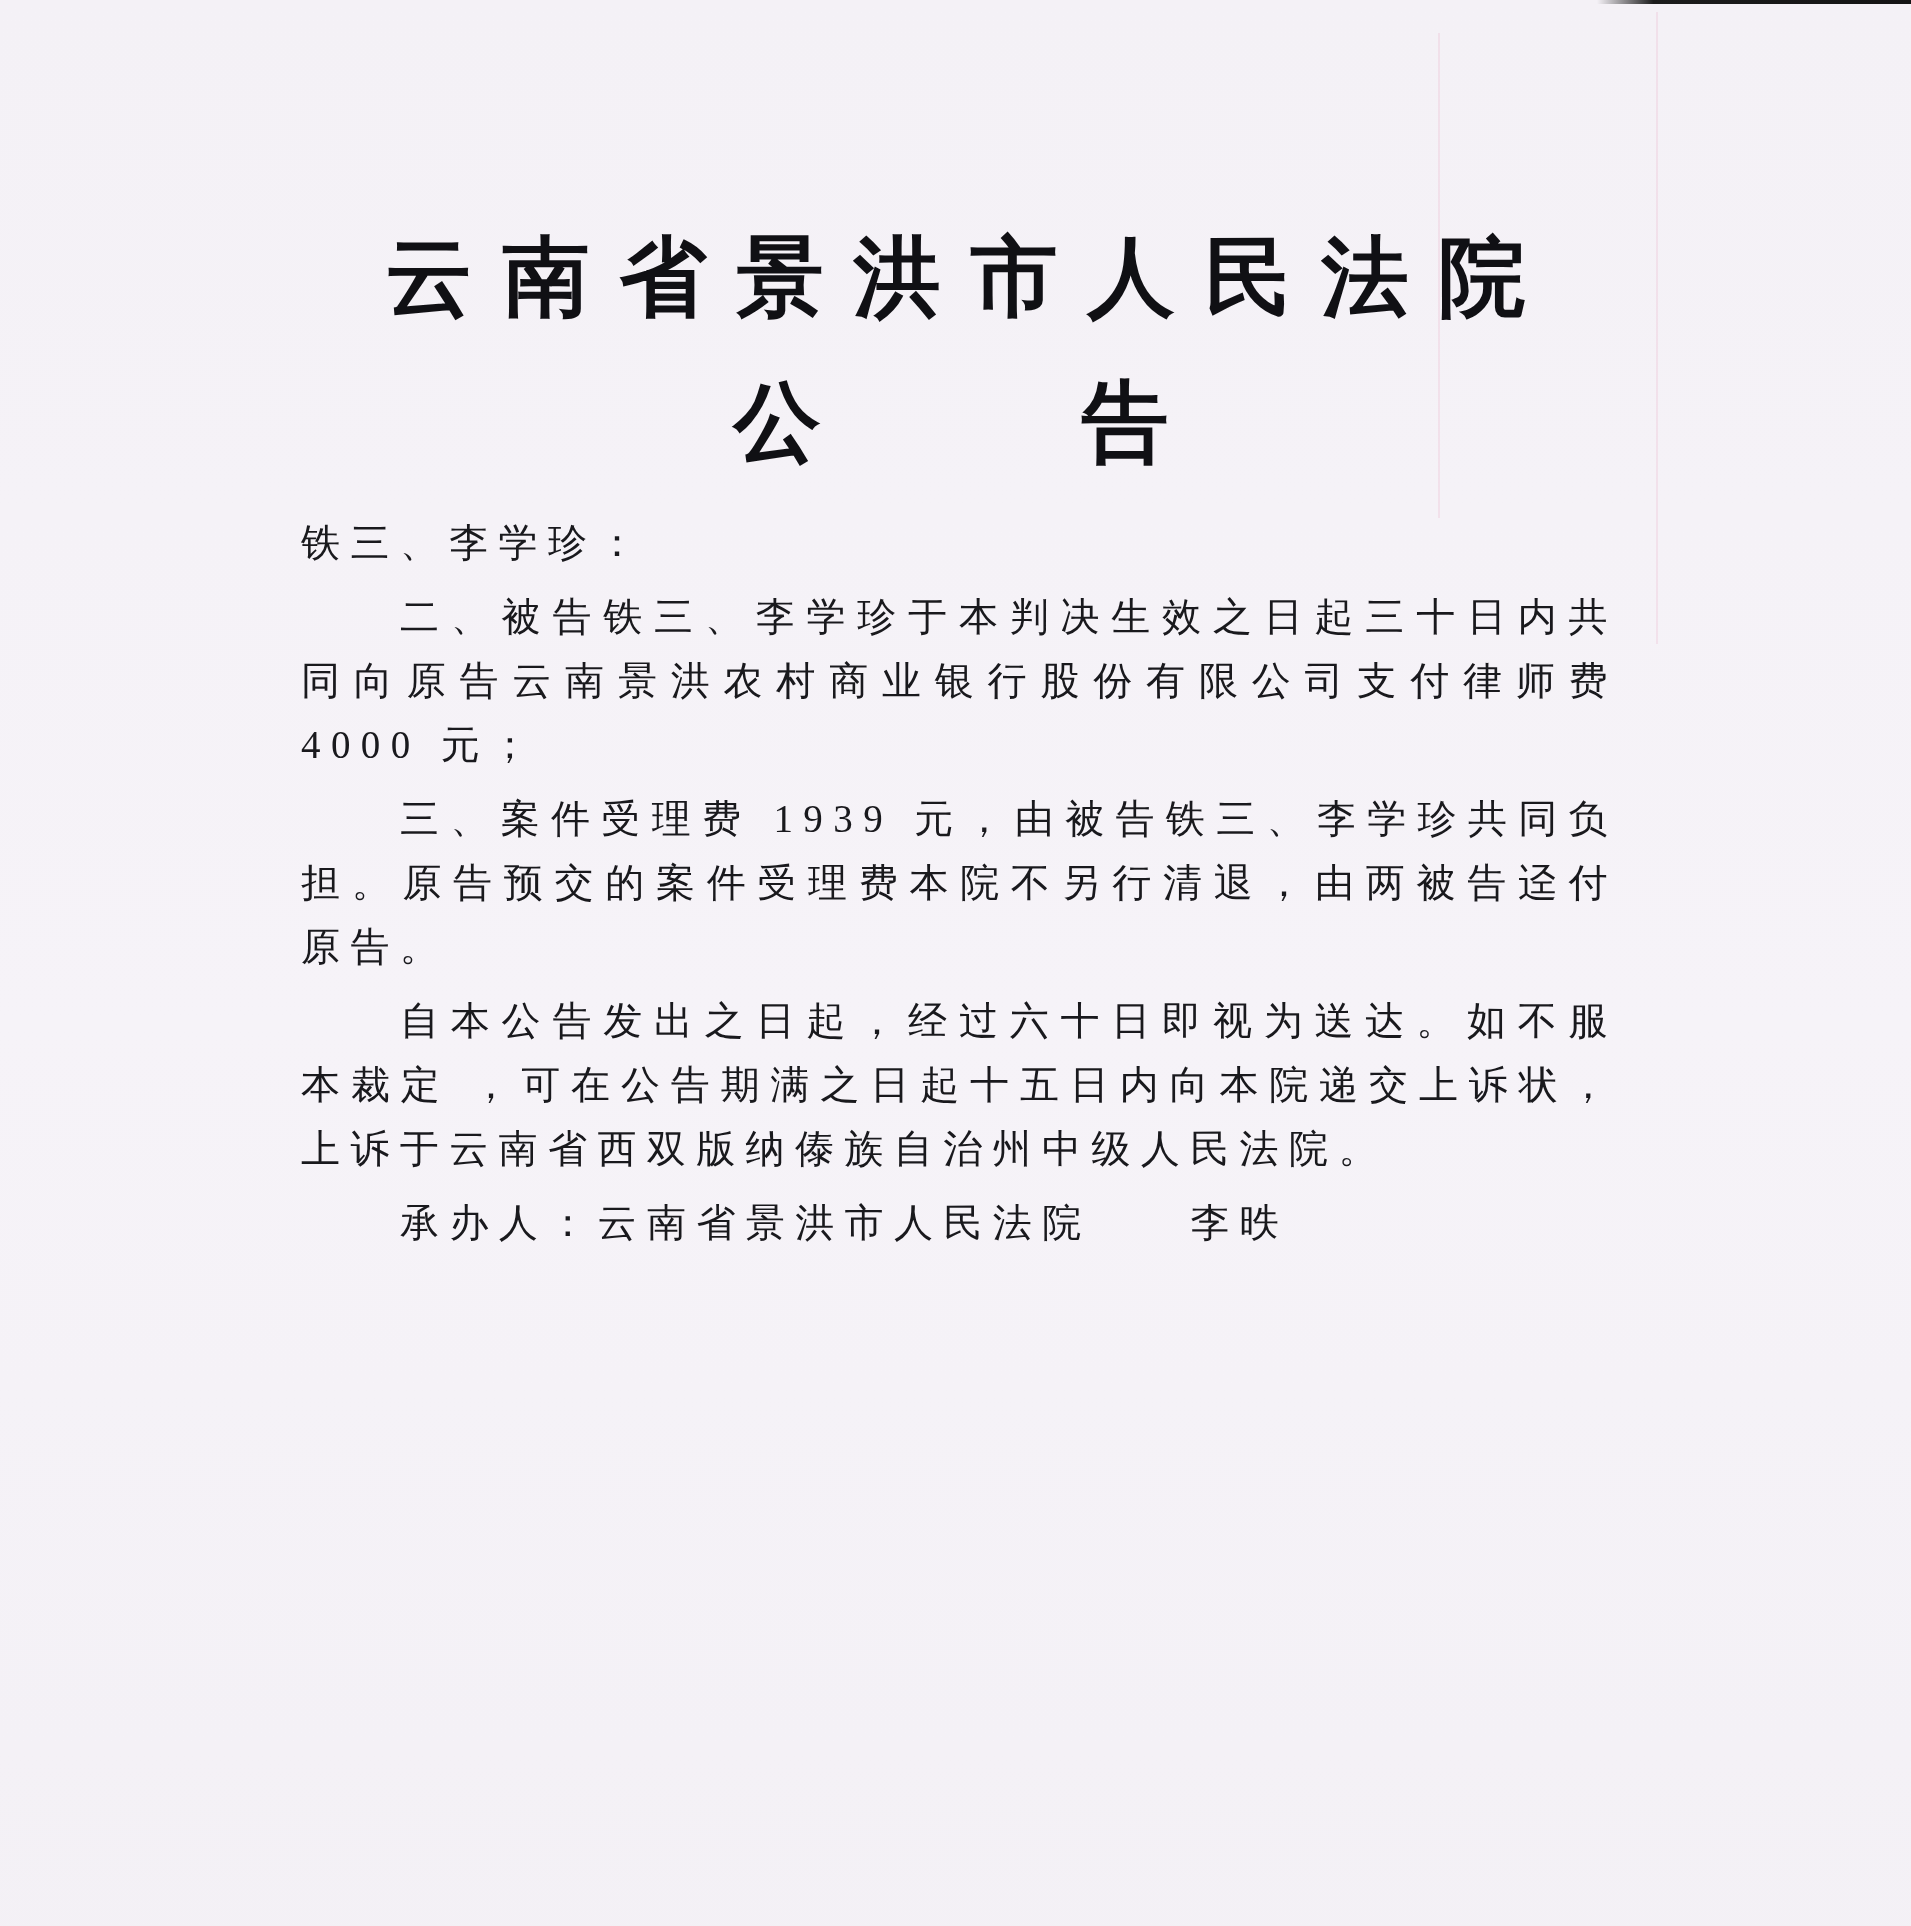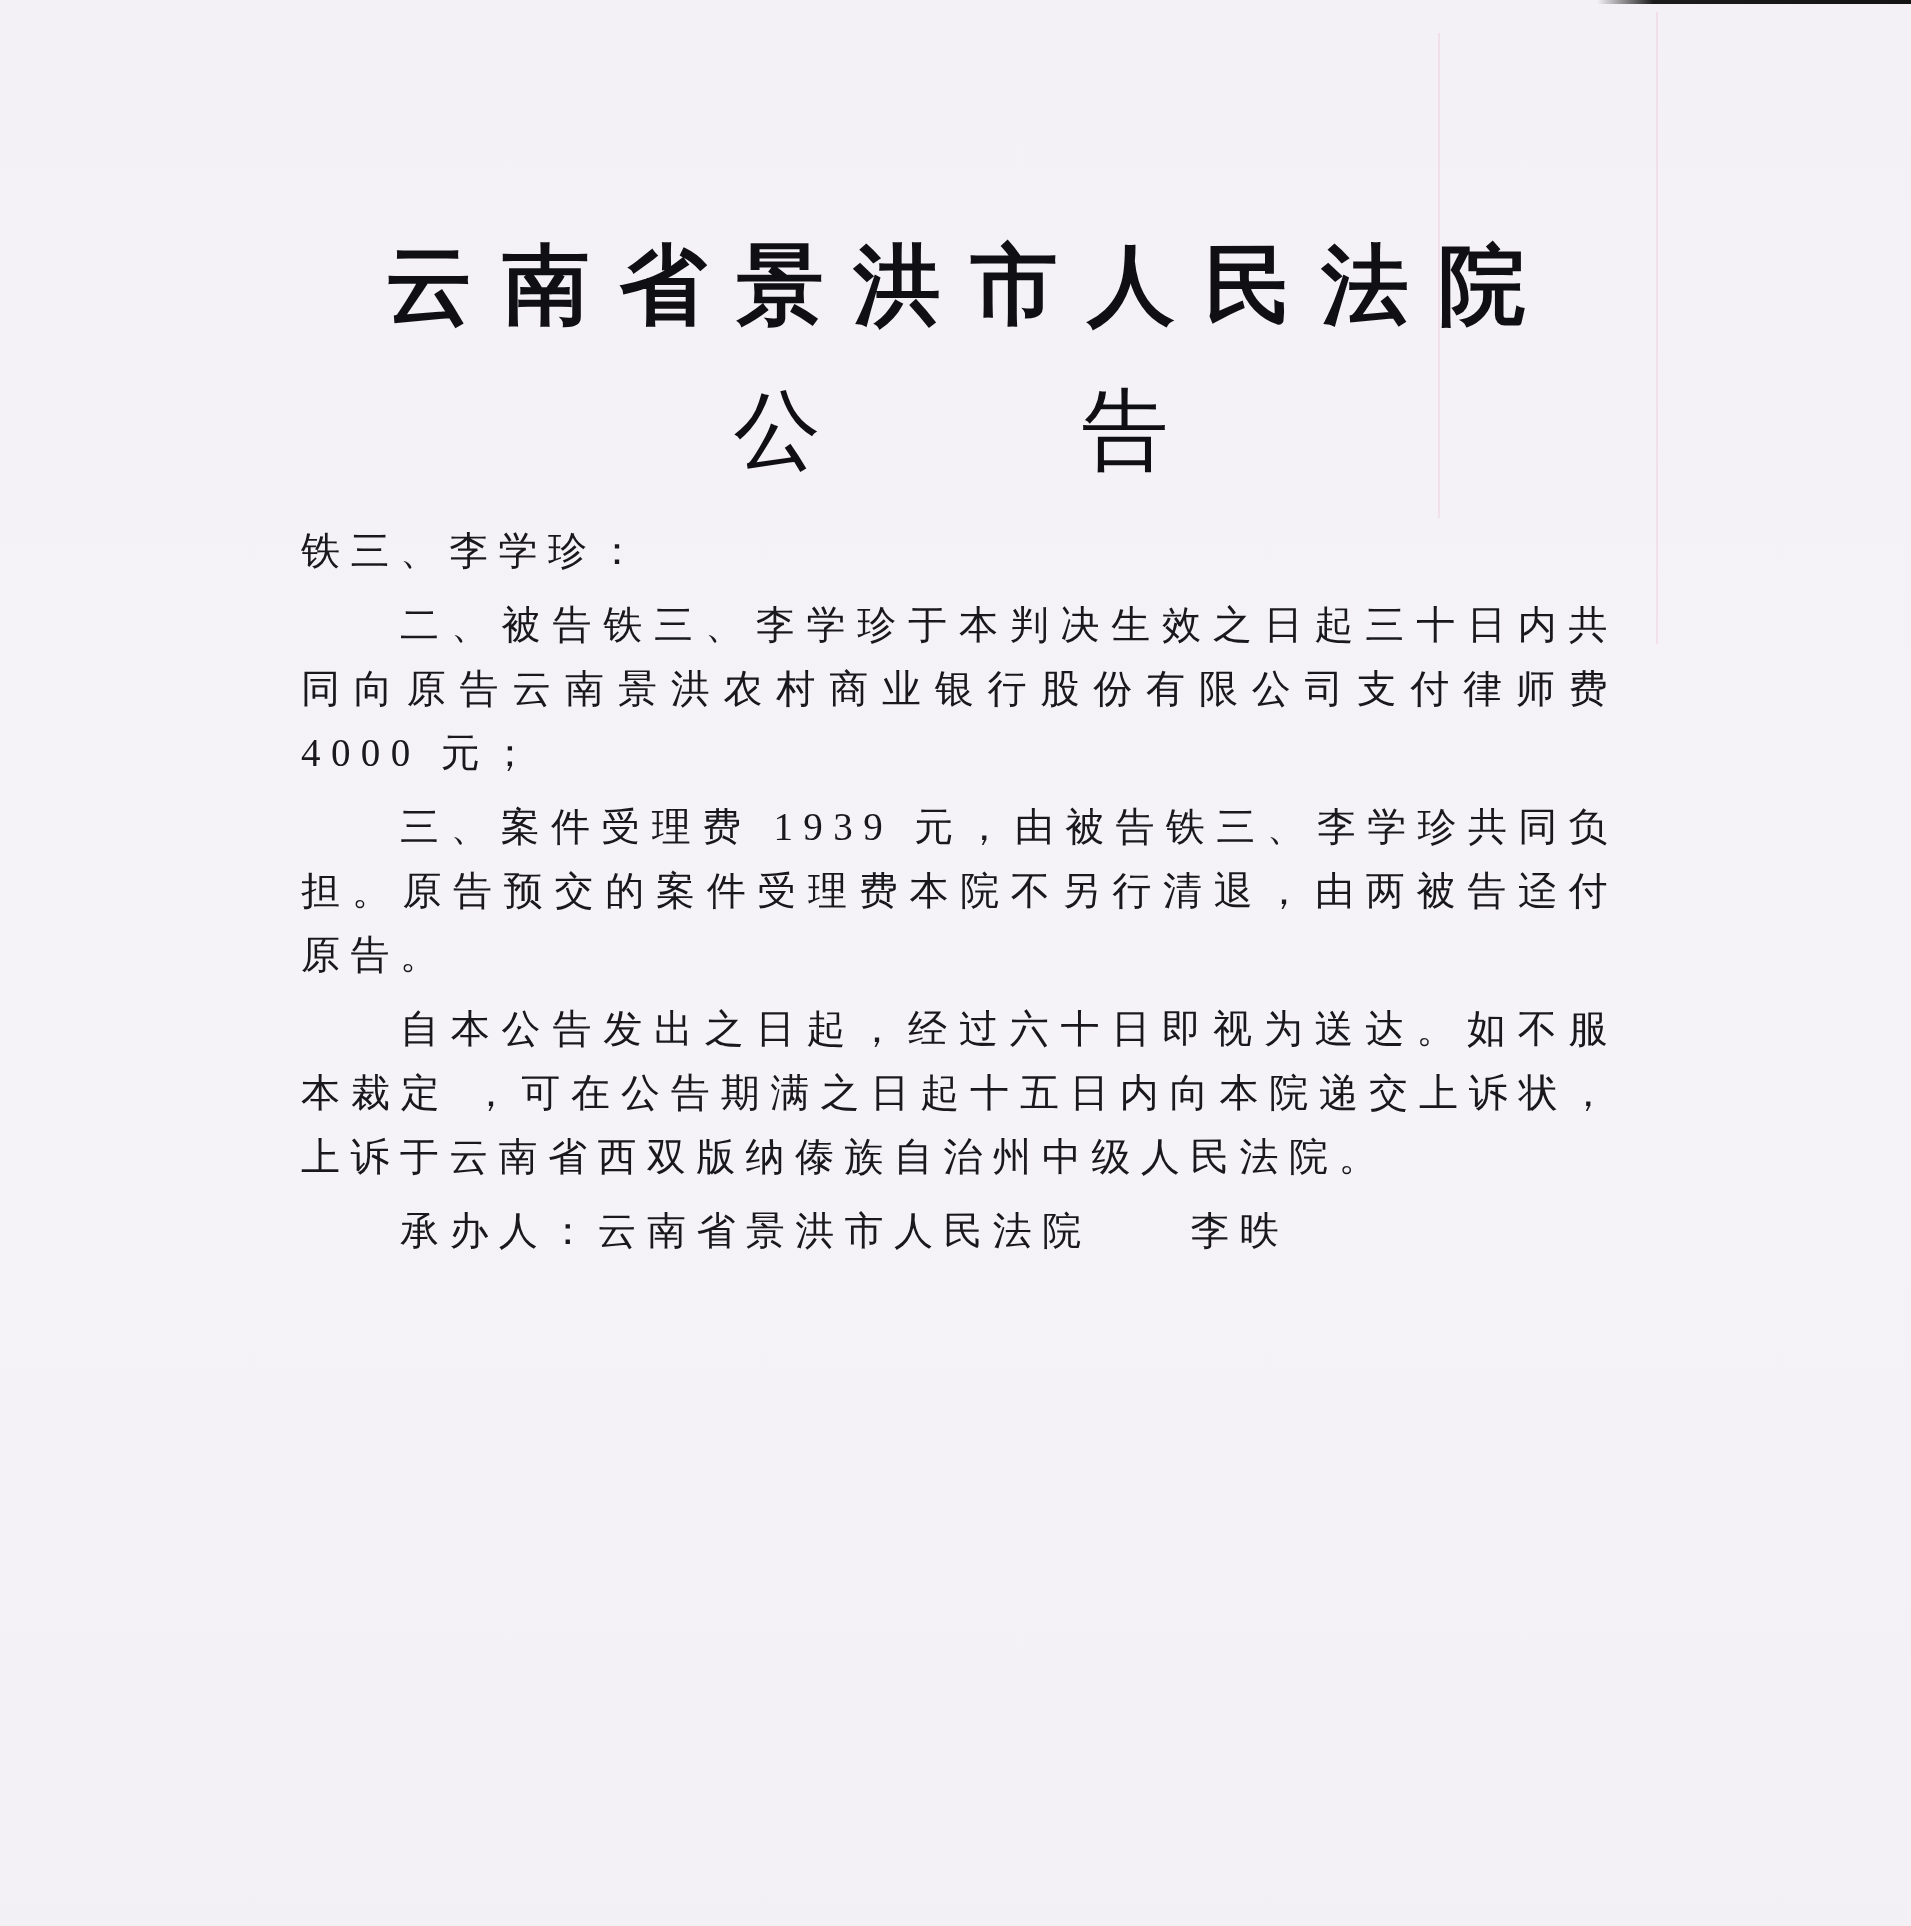--- a/index.html
+++ b/index.html
@@ -30,37 +30,37 @@
   }
   .scan-line-pink {
     position: absolute;
     width: 1.5px;
     background: rgba(228, 138, 176, 0.16);
   }
   .scan-line-pink.one { left: 1438px; top: 33px; height: 485px; }
   .scan-line-pink.two { left: 1656px; top: 11.6px; height: 632px; }
 
   .court-title {
-    margin: 12px;
+    margin: 4px;
     padding-top: 230px;
     text-align: center;
     font-size: 87px;
     line-height: 1.0;
     font-weight: 700;
     letter-spacing: 30px;
     text-indent: 30px; 
     color: #101014;
     white-space: pre;
   }
   .announce-title {
     margin: 58px 9px 0 0;
     text-align: center;
     font-size: 87px;
     line-height: 1.0;
-    font-weight: 400;
+    font-weight: 700;
     color: #101014;
     white-space: pre;
   }
   .body-text {
     margin-top: 45px;
     padding: 0 283px 0 291px;
     font-size: 39px;
     line-height: 64px;
     letter-spacing: 10.4px;
     color: #19191d;

